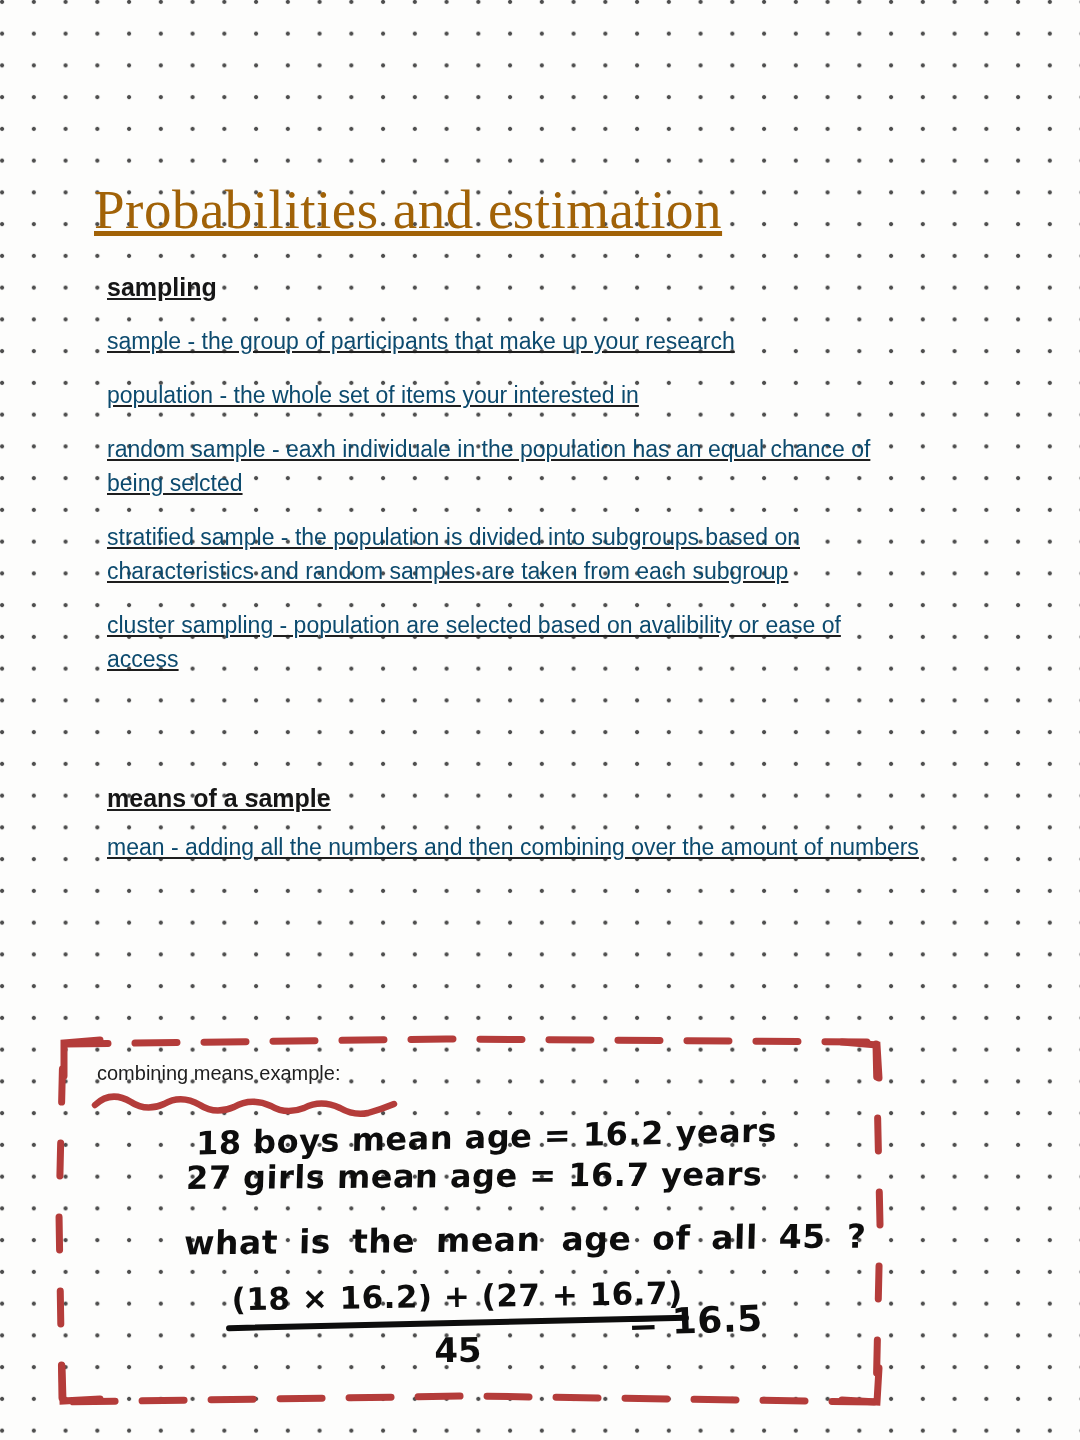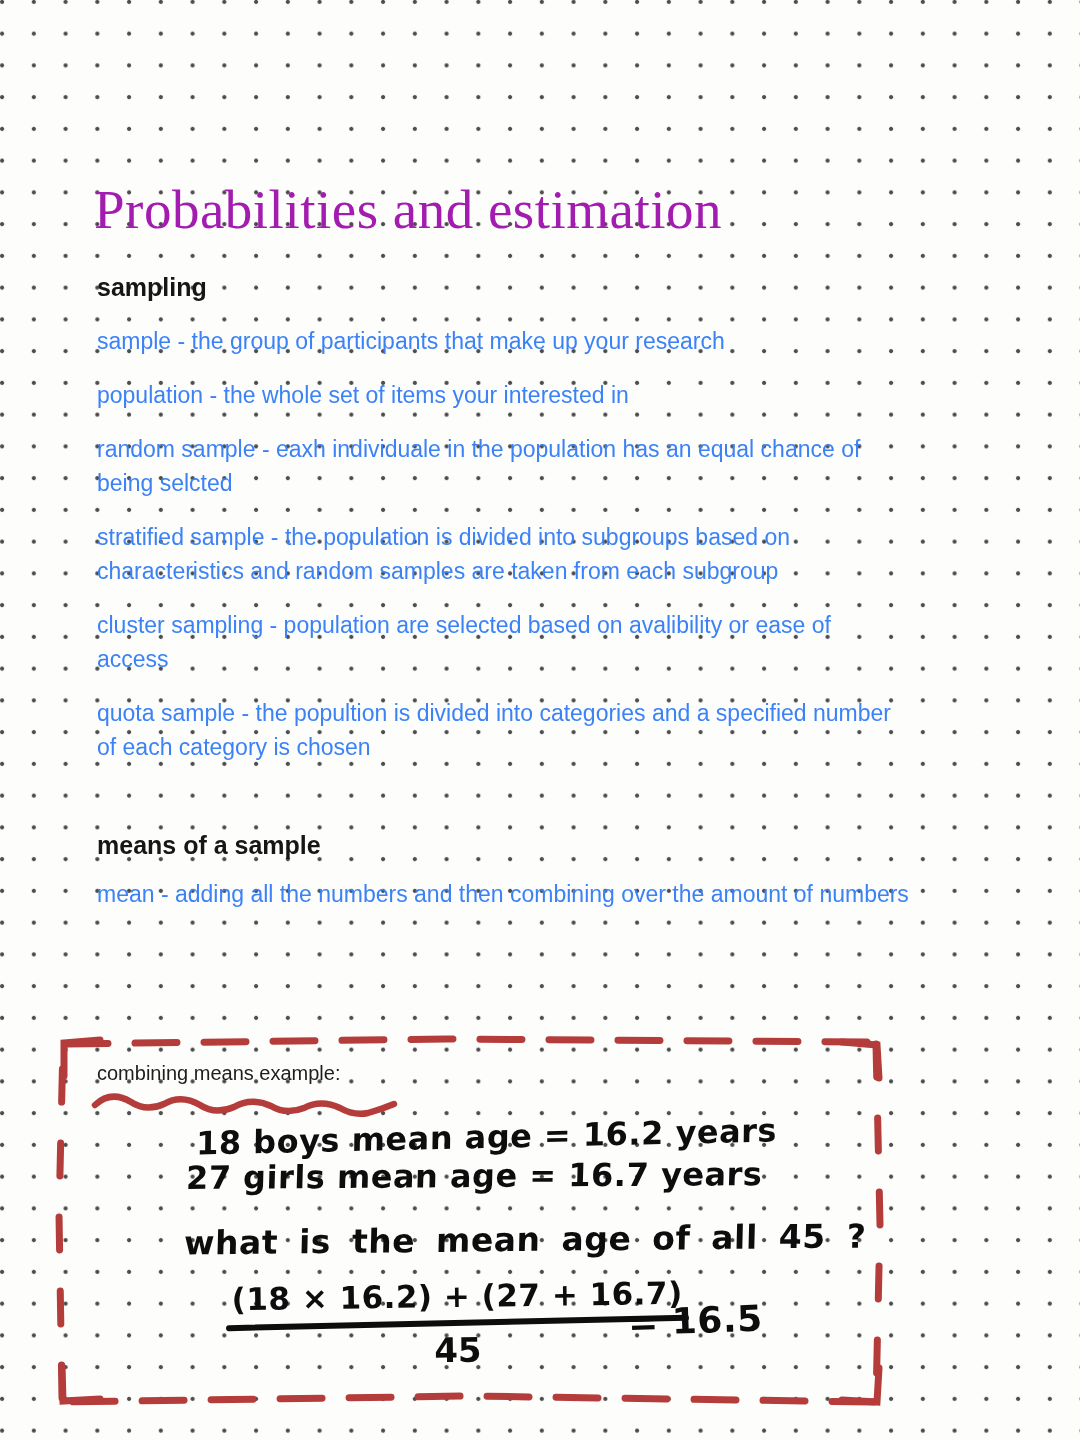--- a/index.html
+++ b/index.html
@@ -12,35 +12,36 @@
   }
   .dot-grid{
     position:absolute; inset:0;
     background-image:radial-gradient(circle, #4d4d4d 1.6px, rgba(77,77,77,0.35) 2.1px, transparent 2.6px);
     background-size:31.76px 31.76px;
     background-position:-13.8px -14px;
   }
   .page-title{
     position:absolute; left:94px; top:178px;
     font-family:"Liberation Serif", serif;
-    font-size:55px; font-weight:500; color:#a21caf;
-    letter-spacing:0.5px; white-space:nowrap;
+    font-size:55px; font-weight:500; color:#a16207;
+    letter-spacing:0.5px; white-space:nowrap;text-decoration:underline;
   }
   .notes{
-    position:absolute; left:97px; top:270px; width:910px;
+    position:absolute; left:107px; top:270px; width:910px;
     color:#1e1e1e;
+    text-decoration:underline;
   }
   .section-heading{
     font-size:25px; font-weight:700; color:#161616;
     line-height:34px; margin-bottom:20px;
   }
-  .section-heading.means{ margin-top:64px; margin-bottom:15px; }
+  .section-heading.means{ margin-top:105px; margin-bottom:15px; }
   .def{ margin-bottom:20px; }
   .def .ln{
-    font-size:23px; line-height:34px; color:#3b82f6; white-space:pre;
+    font-size:23px; line-height:34px; color:#0c4a6e; white-space:pre;
   }
   
   .box-svg{ position:absolute; left:48px; top:1024px; }
   .box-label{
     position:absolute; left:97px; top:1062px;
     font-size:20px; color:#1e1e1e; white-space:nowrap;
   }
   .wave-svg{ position:absolute; left:90px; top:1088px; }
   .hw{
     position:absolute;
@@ -89,24 +90,20 @@
     <div class="ln">being selcted</div>
   </div>
   <div class="def">
     <div class="ln">stratified sample - the population is divided into subgroups based on</div>
     <div class="ln">characteristics and random samples are taken from each subgroup</div>
   </div>
   <div class="def">
     <div class="ln">cluster sampling - population are selected based on avalibility or ease of</div>
     <div class="ln">access</div>
   </div>
-  <div class="def">
-    <div class="ln">quota sample - the popultion is divided into categories and a specified number</div>
-    <div class="ln">of each category is chosen</div>
-  </div>
 
   <div class="section-heading means">means of a sample</div>
   <div class="def">
     <div class="ln">mean - adding all the numbers and then combining over the amount of numbers</div>
   </div>
 </div>
 
 <svg class="box-svg" width="848" height="396" viewBox="0 0 848 396">
   <g stroke="#b43c3a" stroke-width="7" fill="none" stroke-linecap="round">
     <path d="M18,20 L398,15 L826,18" stroke-dasharray="42 27"></path>

